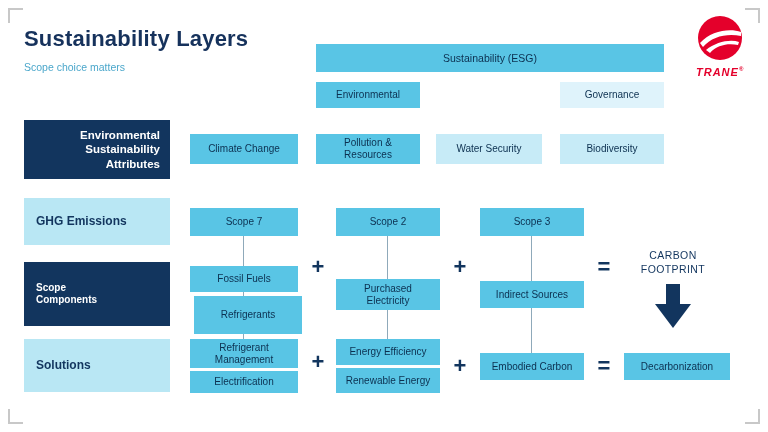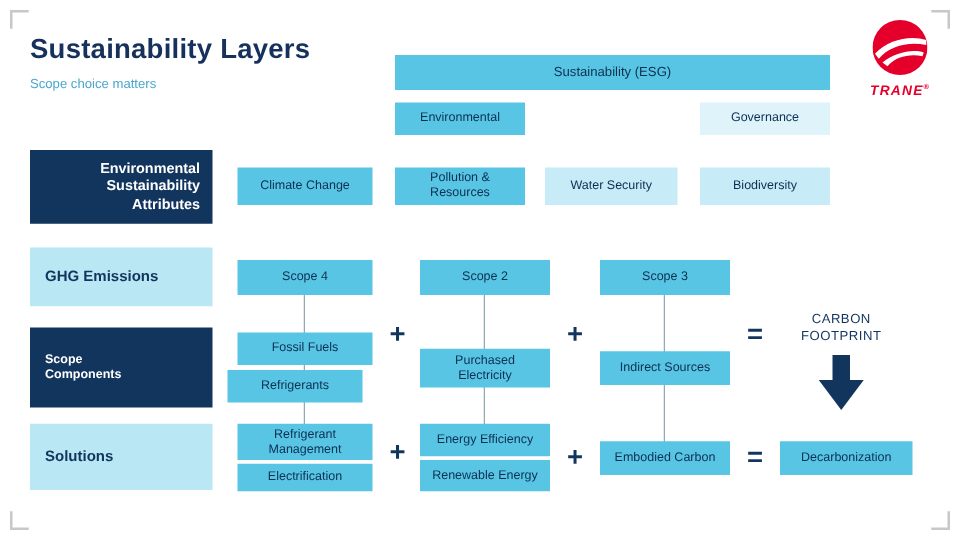--- a/index.html
+++ b/index.html
@@ -81,31 +81,31 @@
   <div class="box medium" style="left:316px;top:82px;width:104px;height:26px;">Environmental</div>
   <div class="box pale" style="left:560px;top:82px;width:104px;height:26px;">Governance</div>
 
   <div class="rowlabel navy" style="top:120px;height:59px;text-align:right;">Environmental Sustainability Attributes</div>
   <div class="box medium" style="left:190px;top:134px;width:108px;height:30px;">Climate Change</div>
   <div class="box medium" style="left:316px;top:134px;width:104px;height:30px;">Pollution &amp; Resources</div>
   <div class="box light" style="left:436px;top:134px;width:106px;height:30px;text-align:right;">Water Security</div>
   <div class="box light" style="left:560px;top:134px;width:104px;height:30px;">Biodiversity</div>
 
   <div class="rowlabel cyan" style="top:198px;height:47px;">GHG Emissions</div>
-  <div class="box medium" style="left:190px;top:208px;width:108px;height:28px;">Scope 4</div>
+  <div class="box medium" style="left:190px;top:208px;width:108px;height:28px;">Scope 7</div>
   <div class="box medium" style="left:336px;top:208px;width:104px;height:28px;">Scope 2</div>
   <div class="box medium" style="left:480px;top:208px;width:104px;height:28px;">Scope 3</div>
 
   <div class="vline" style="left:243px;top:236px;height:104px;"></div>
   <div class="vline" style="left:387px;top:236px;height:104px;"></div>
   <div class="vline" style="left:531px;top:236px;height:118px;"></div>
 
   <div class="rowlabel navy" style="top:262px;height:64px;font-size:10px;padding-right:44px;">Scope Components</div>
   <div class="box medium" style="left:190px;top:266px;width:108px;height:26px;">Fossil Fuels</div>
-  <div class="box medium" style="left:182px;top:296px;width:108px;height:26px;">Refrigerants</div>
+  <div class="box medium" style="left:194px;top:296px;width:108px;height:38px;">Refrigerants</div>
   <div class="op" style="left:302px;top:253px;">+</div>
   <div class="box medium" style="left:336px;top:279px;width:104px;height:31px;">Purchased Electricity</div>
   <div class="op" style="left:444px;top:253px;">+</div>
   <div class="box medium" style="left:480px;top:281px;width:104px;height:27px;">Indirect Sources</div>
   <div class="op" style="left:588px;top:253px;">=</div>
   <div class="carbon-label">
     <div>CARBON</div>
     <div>FOOTPRINT</div>
   </div>
   <svg class="down-arrow" width="38" height="44" viewBox="0 0 38 44">

